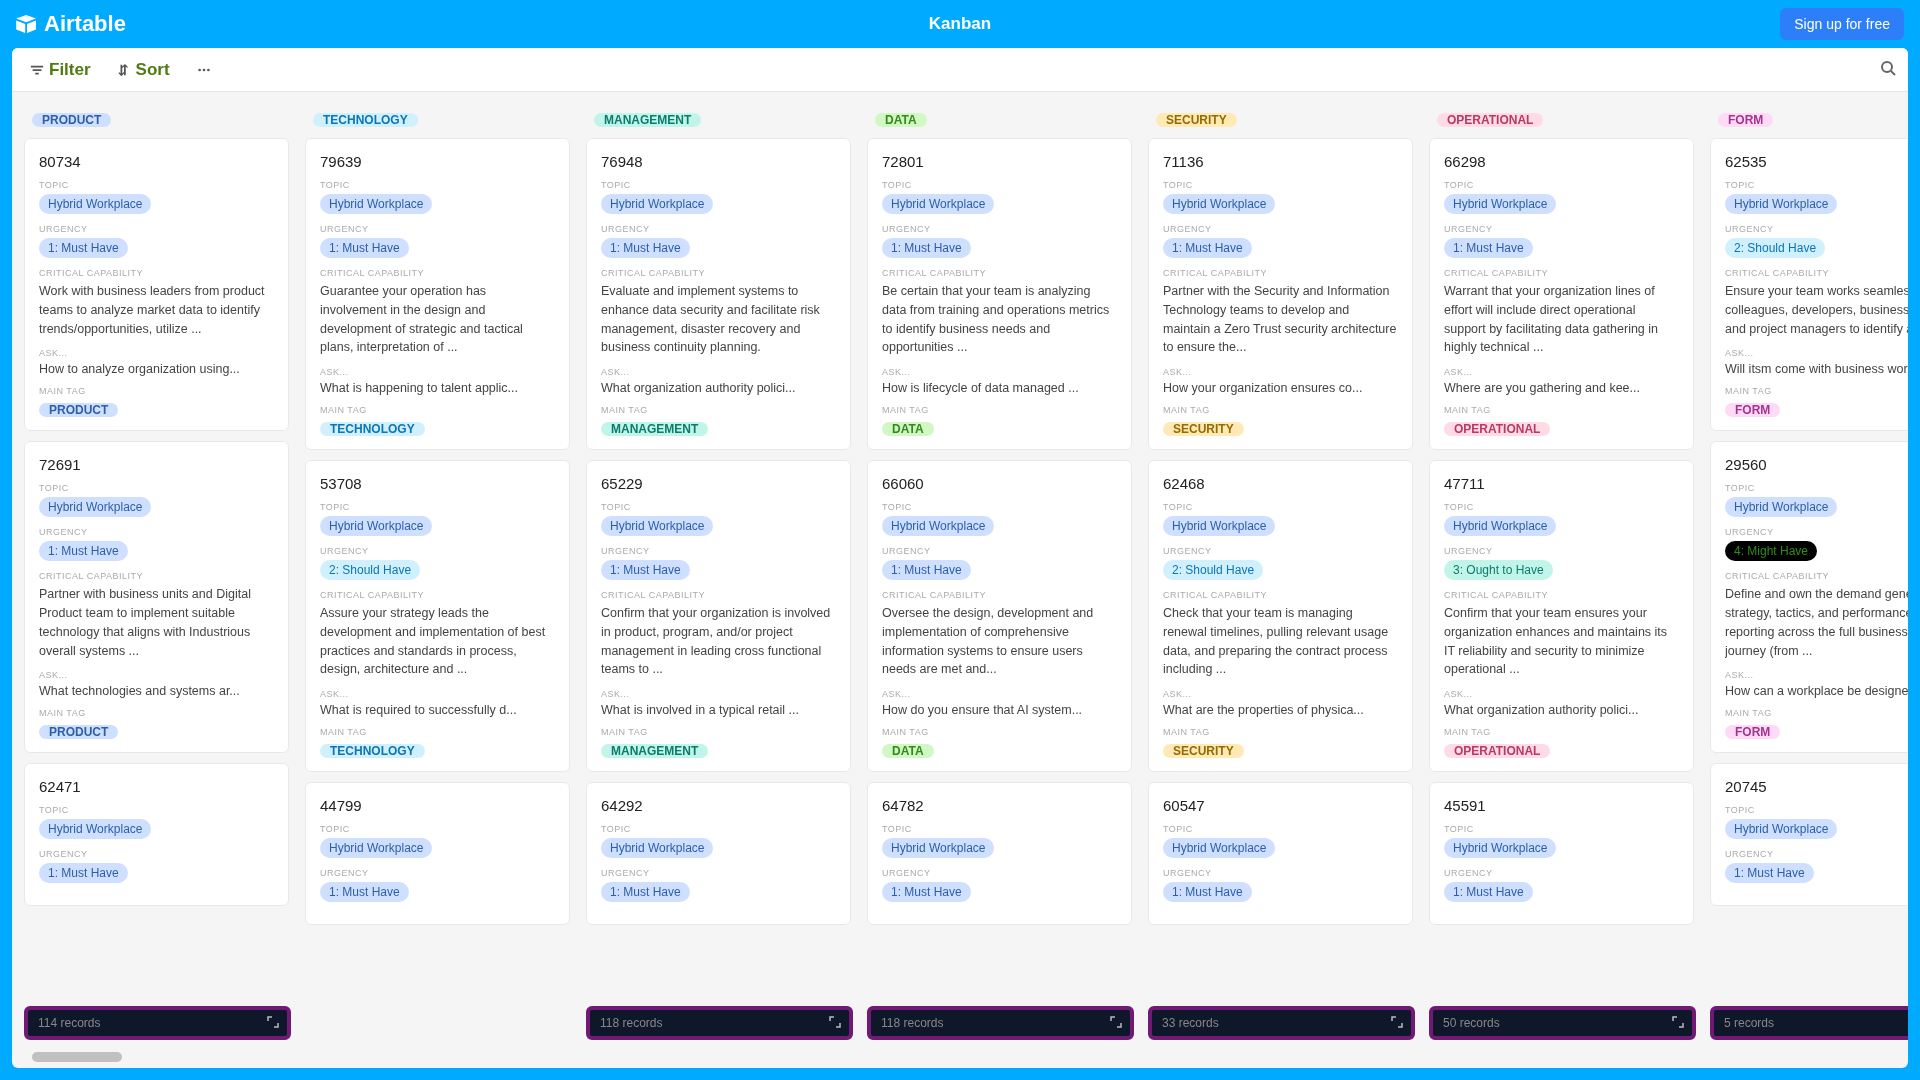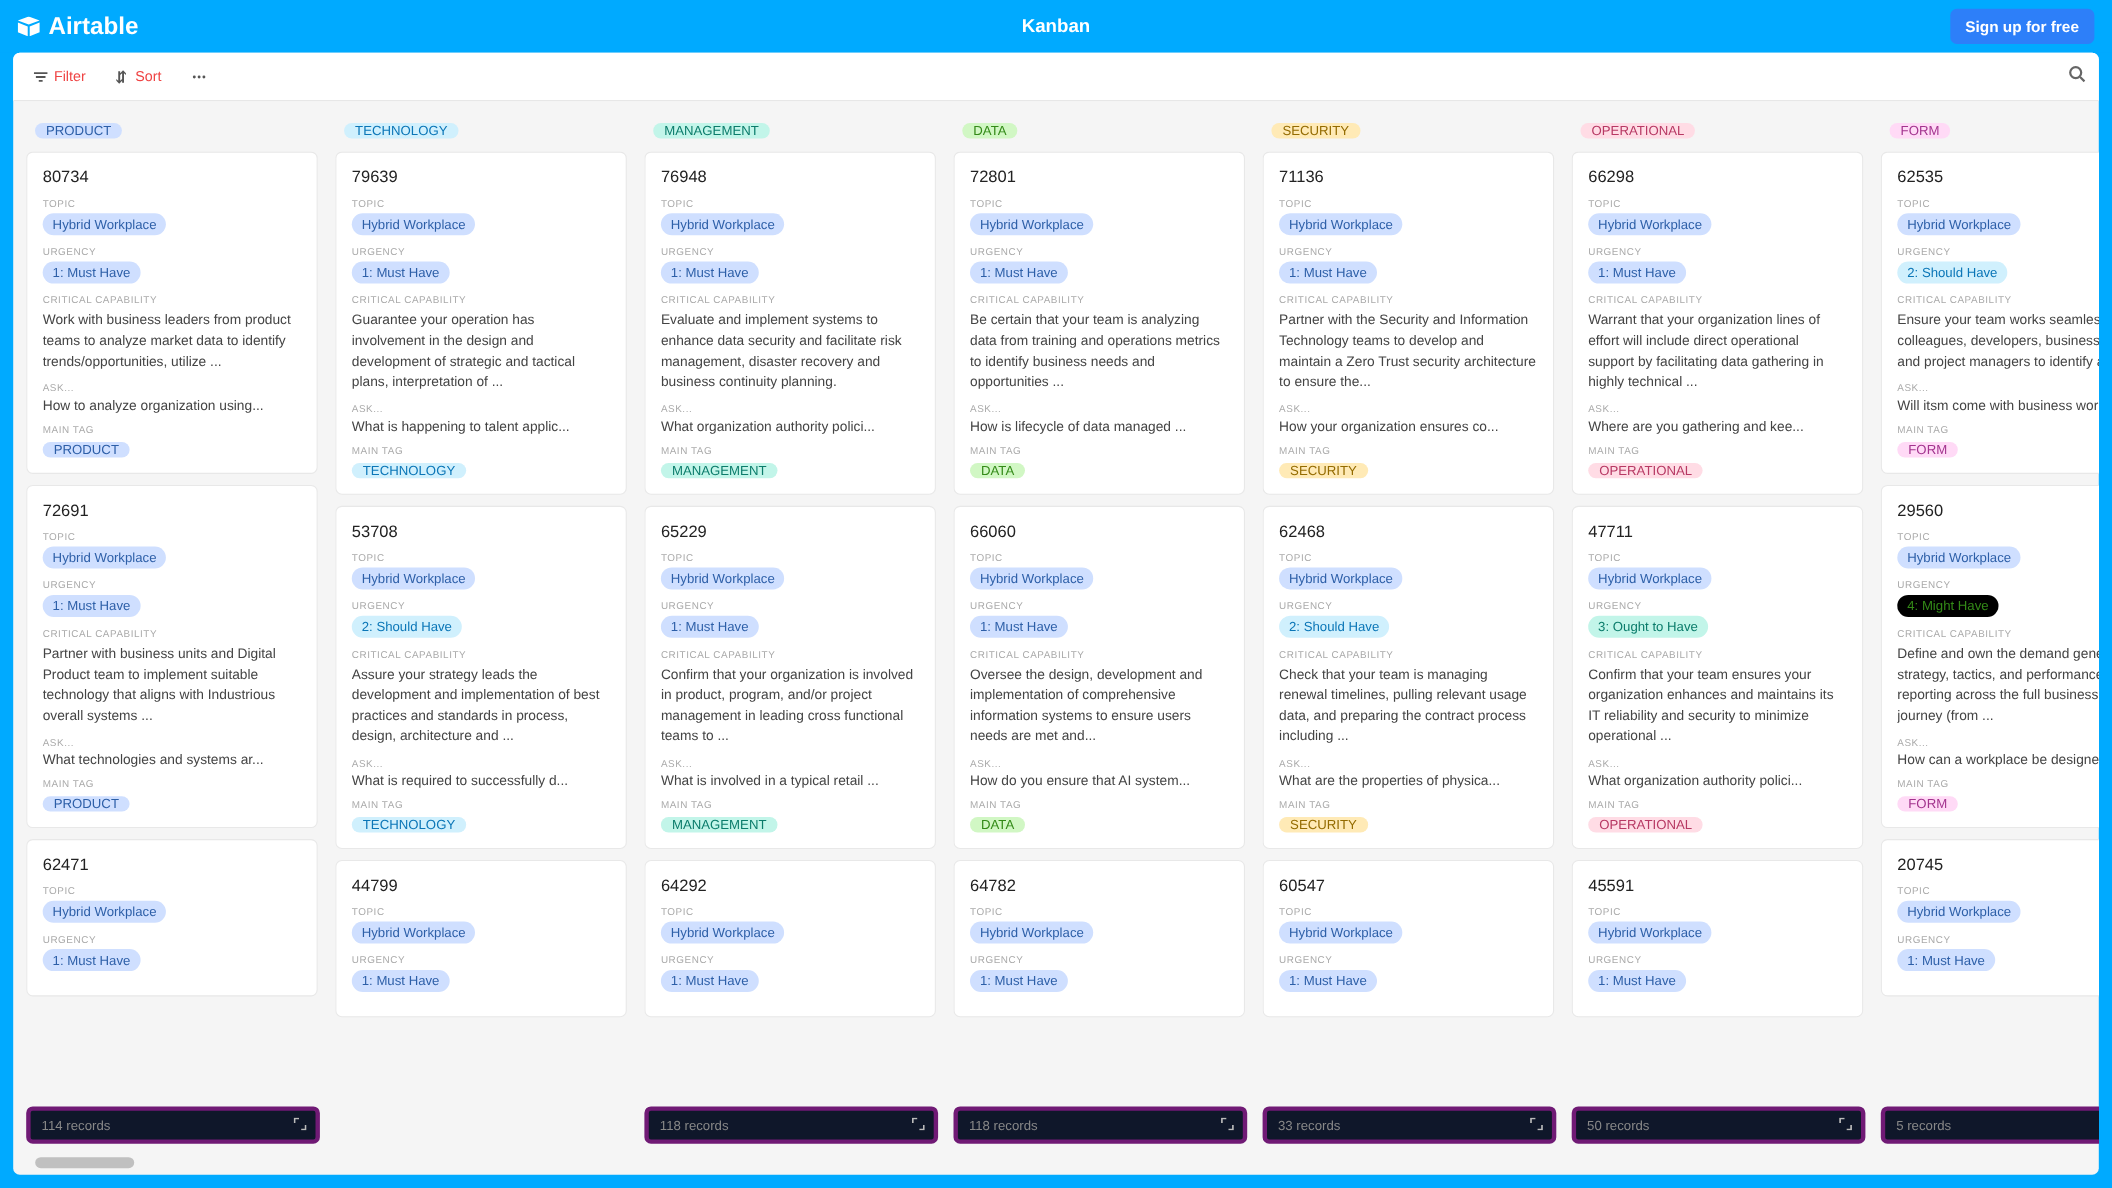--- a/index.html
+++ b/index.html
@@ -1,29 +1,29 @@
 <!DOCTYPE html>
 <html><head>
 <meta charset="utf-8">
 <style>
 * { margin: 0; padding: 0; box-sizing: border-box; font-family: -apple-system, BlinkMacSystemFont, "Segoe UI", Helvetica, Arial, sans-serif; }
 body { background: #00aaff; width: 1920px; height: 1080px; overflow: hidden; }
 .topbar { height: 48px; background: #00aaff; display: flex; align-items: center; padding: 0 16px; color: #fff; }
 .logo { display: flex; align-items: center; font-weight: 600; font-size: 22px; }
 .logo svg { margin-right: 6px; }
 .title { position: absolute; left: 50%; transform: translateX(-50%); font-weight: 600; font-size: 17px; }
-.signup { margin-left: auto; background: #2d7ff9; color: #fff; border: none; padding: 8px 14px; border-radius: 6px; font-size: 14px; font-weight: 700; cursor: pointer; }
+.signup { margin-left: auto; background: #2d7ff9; color: #fff; border: none; padding: 8px 14px; border-radius: 6px; font-size: 14px; font-weight: 400; cursor: pointer; }
 .app { background: #f5f5f5; margin: 0 12px 12px 12px; border-radius: 6px; height: 1020px; display: flex; flex-direction: column; }
 .toolbar { height: 44px; background: #fff; border-bottom: 1px solid #e5e5e5; border-radius: 6px 6px 0 0; display: flex; align-items: center; padding: 0 12px; gap: 14px; }
-.tbtn { display: flex; align-items: center; gap: 5px; font-size: 13px; color: #ef4444; cursor: pointer; padding: 4px 6px; border-radius: 4px; }
+.tbtn { display: flex; align-items: center; gap: 5px; font-size: 17px; color: #4d7c0f; cursor: pointer; padding: 4px 6px; border-radius: 4px; font-weight: bold; }
 .search { margin-left: auto; cursor: pointer; color: #666; }
 .board { flex: 1; display: flex; overflow-x: auto; overflow-y: hidden; padding: 14px 12px 8px 12px; gap: 14px; }
 .col { width: 267px; flex-shrink: 0; display: flex; flex-direction: column; height: 100%; }
 .colhead { padding: 4px 8px 10px 8px; }
-.tag { display: inline-block; padding: 0 10px; border-radius: 10px; font-size: 12px; font-weight: 400; }
+.tag { display: inline-block; padding: 0 10px; border-radius: 10px; font-size: 12px; font-weight: 700; }
 .tag-product { background: #cfdfff; color: #2d5fa8; }
 .tag-technology { background: #d0f0fd; color: #0b76b7; }
 .tag-management { background: #c2f5e9; color: #0b7c6b; }
 .tag-data { background: #d1f7c4; color: #338a17; }
 .tag-security { background: #ffeab6; color: #946b00; }
 .tag-operational { background: #ffdce5; color: #b73964; }
 .tag-form { background: #ffdaf6; color: #a3348e; }
 .cards { flex: 1; overflow-y: auto; padding-right: 2px; }
 .cards::-webkit-scrollbar { width: 8px; }
 .cards::-webkit-scrollbar-thumb { background: #c8c8c8; border-radius: 4px; }

